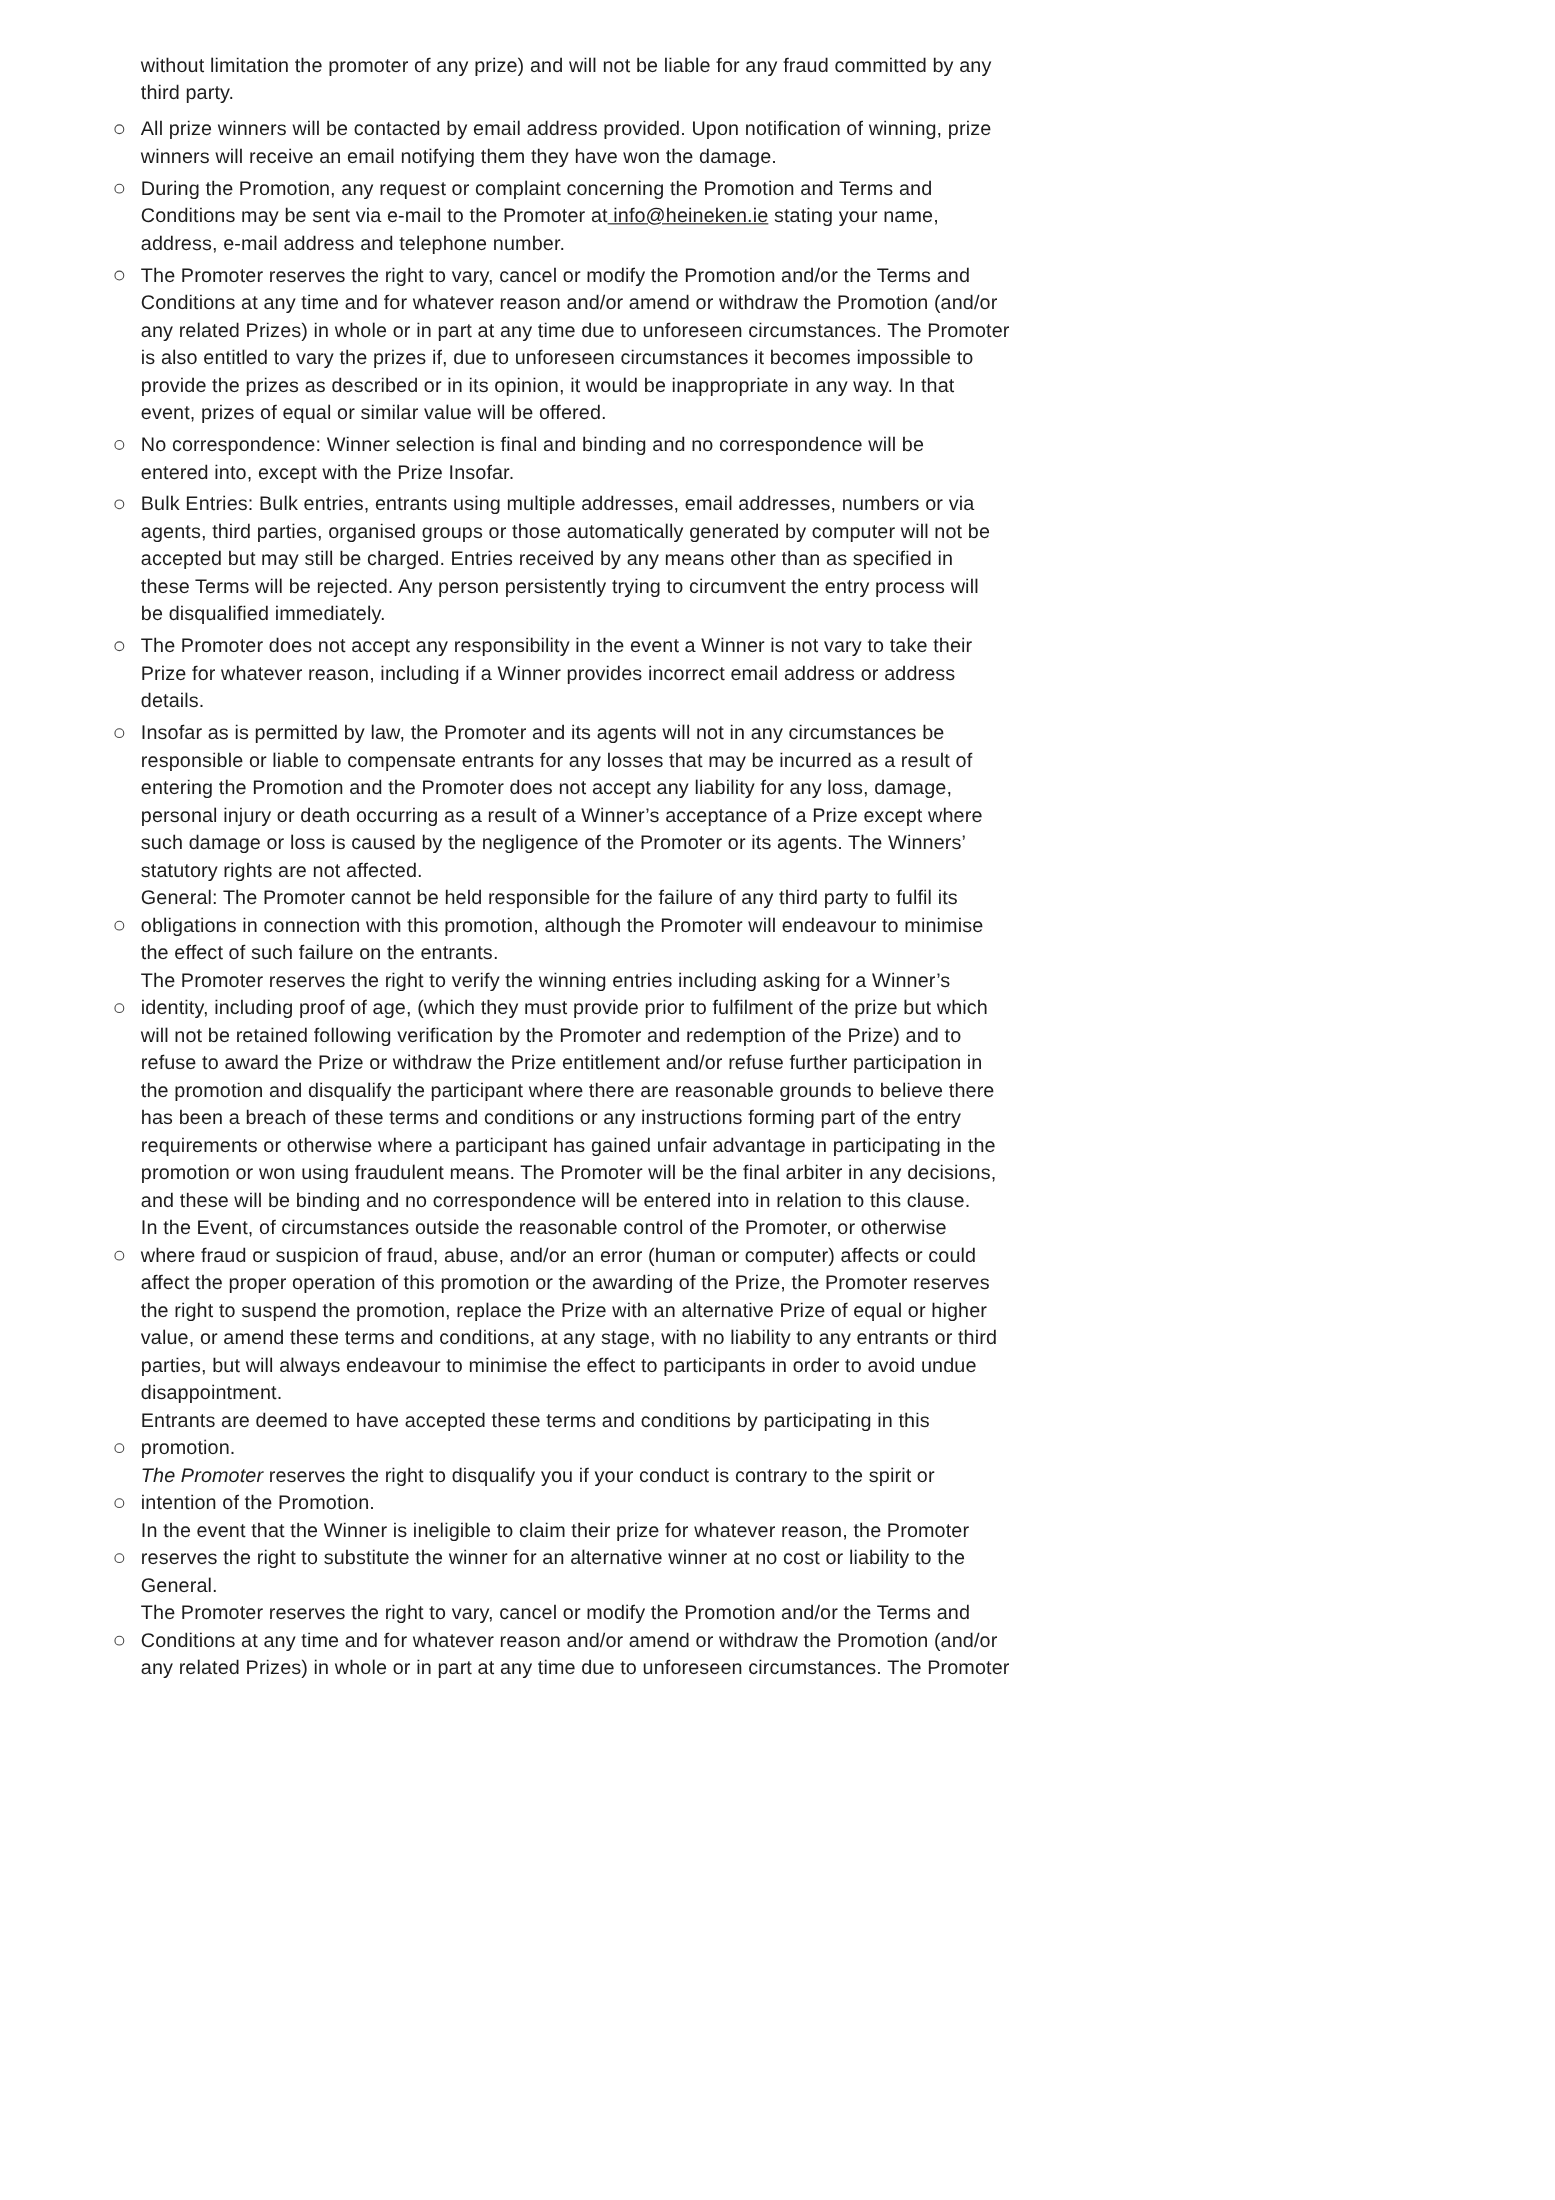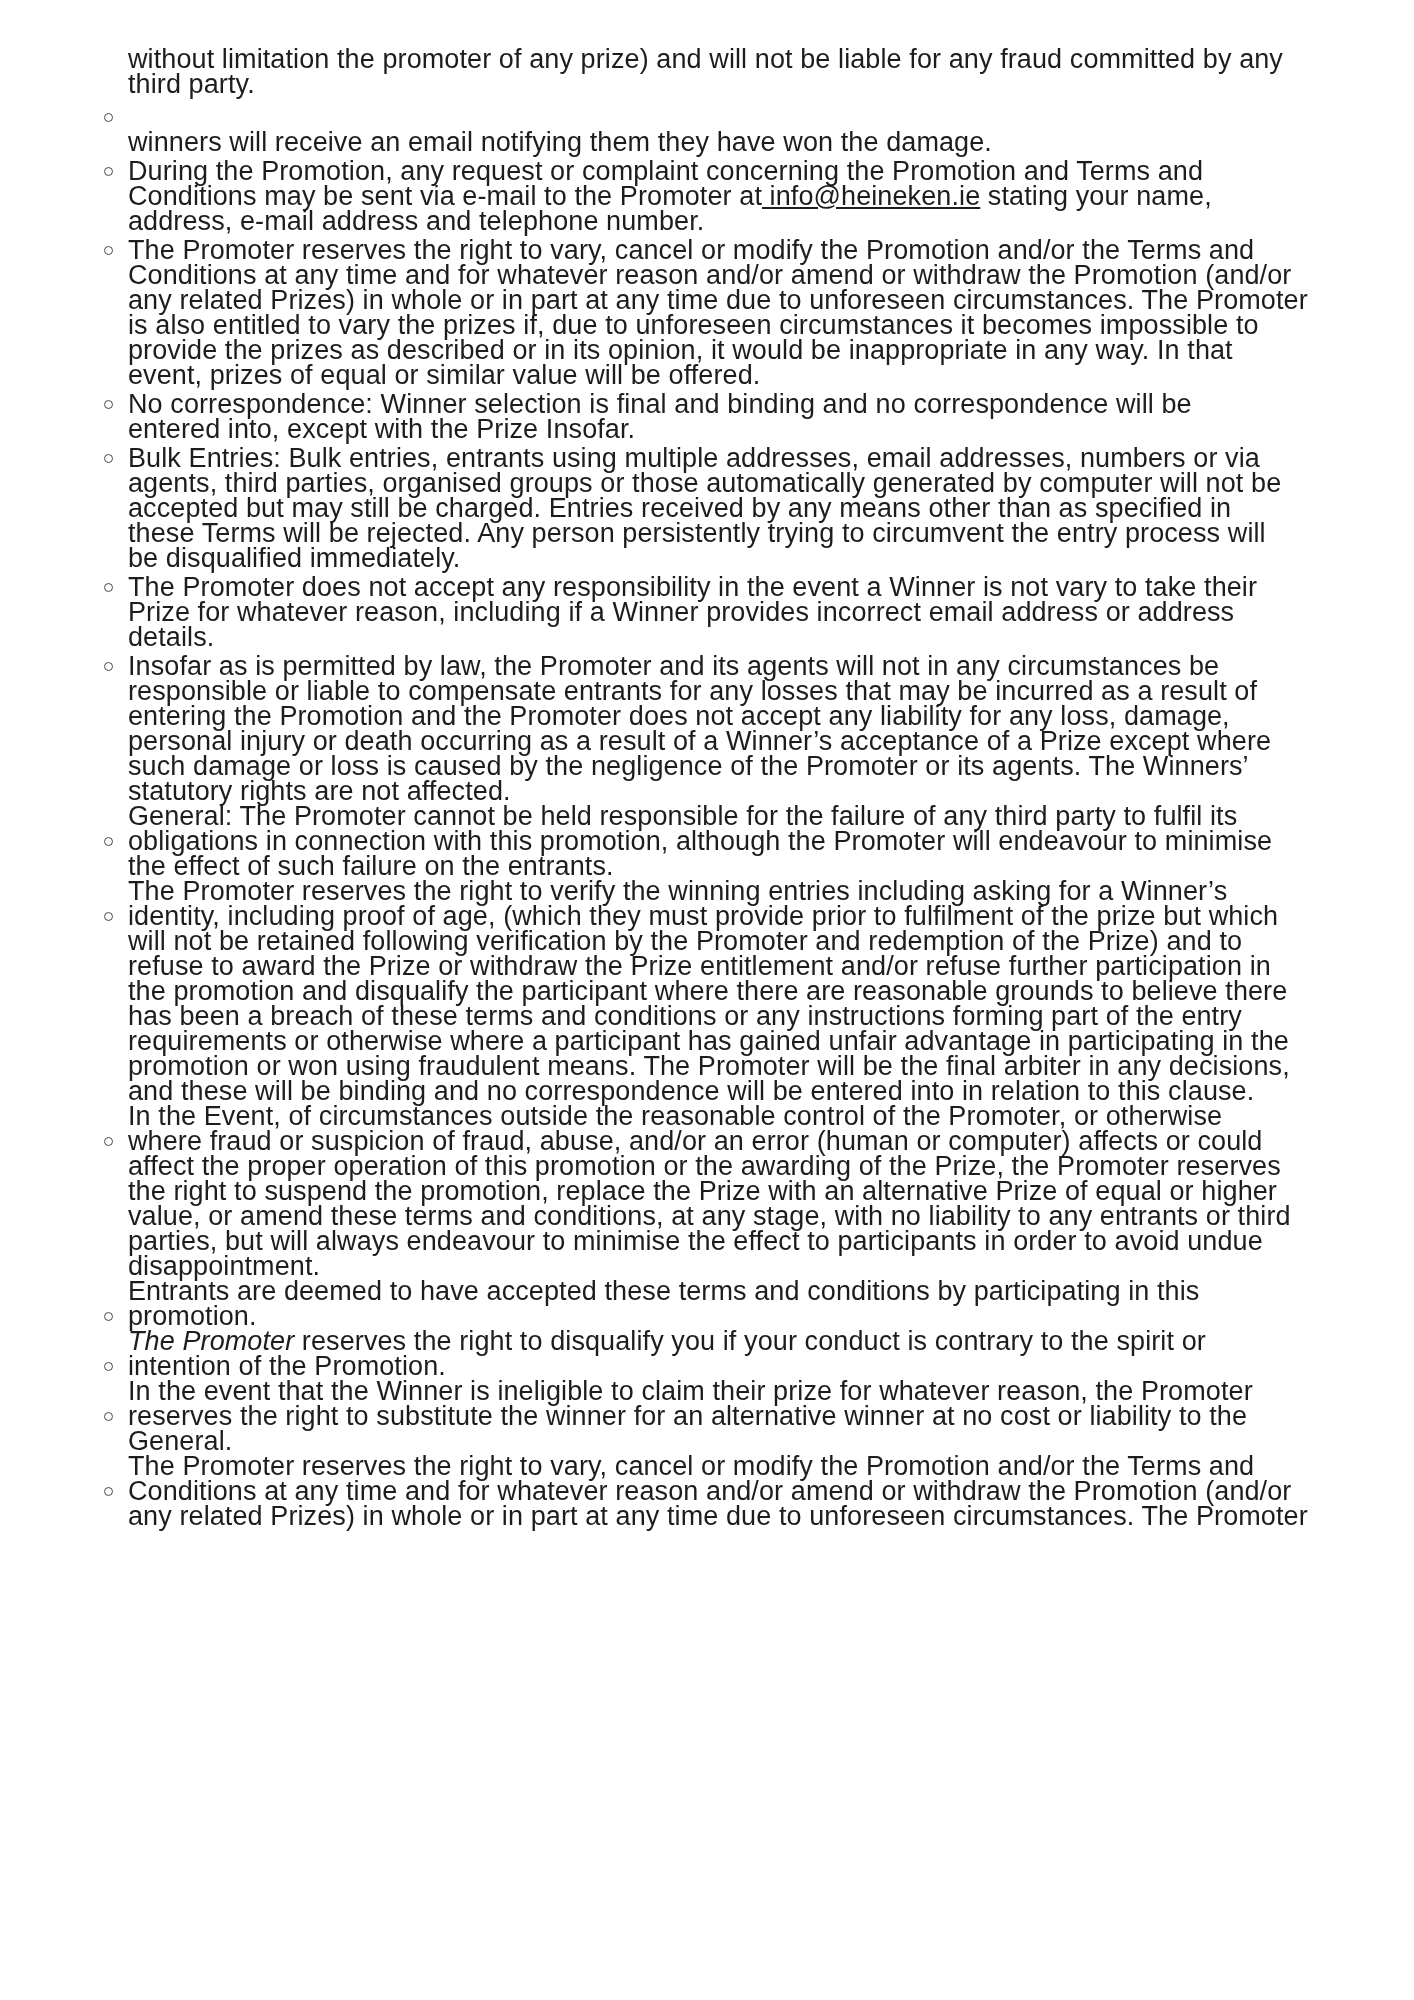--- a/index.html
+++ b/index.html
@@ -12,21 +12,21 @@
     width: 1414px;
     height: 2000px;
     background: #ffffff;
     overflow: hidden;
     font-family: "Liberation Sans", sans-serif;
     color: #1d1d1d;
   }
   .doc {
     box-sizing: border-box;
     padding: 47px 104px 0 128px;
-    font-size: 27px;
+    font-size: 18px;
     line-height: 25px;
     letter-spacing: 0.1px;
   }
   .item {
     position: relative;
     margin: 0;
   }
   .item.gap-lg { margin-bottom: 8px; }
   .item.gap-sm { margin-bottom: 4px; }
   .bullet {
@@ -45,21 +45,21 @@
     cursor: pointer;
   }
   .i { font-style: italic; }
 </style>
 </head>
 <body>
 
 <div class="page">
   <div class="doc">
       <div class="item gap-lg"><span>without limitation the promoter of any prize) and will not be liable for any fraud committed by any</span><br><span>third party.</span></div>
-      <div class="item gap-sm"><span class="bullet" style="top: 8px; border-color: rgb(74, 74, 74);"></span><br><span>winners will receive an email notifying them they have won the damage.</span></div>
+      <div class="item gap-sm"><span class="bullet" style="top: 8px; border-color: rgb(74, 74, 74);"></span><span>All prize winners will be contacted by email address provided. Upon notification of winning, prize</span><br><span>winners will receive an email notifying them they have won the damage.</span></div>
       <div class="item gap-sm"><span class="bullet" style="top: 8px; border-color: rgb(74, 74, 74);"></span><span>During the Promotion, any request or complaint concerning the Promotion and Terms and</span><br><span>Conditions may be sent via e-mail to the Promoter at</span><span class="u"> info@heineken.ie</span><span> stating your name,</span><br><span>address, e-mail address and telephone number.</span></div>
       <div class="item gap-sm"><span class="bullet" style="top: 8px; border-color: rgb(74, 74, 74);"></span><span>The Promoter reserves the right to vary, cancel or modify the Promotion and/or the Terms and</span><br><span>Conditions at any time and for whatever reason and/or amend or withdraw the Promotion (and/or</span><br><span>any related Prizes) in whole or in part at any time due to unforeseen circumstances. The Promoter</span><br><span>is also entitled to vary the prizes if, due to unforeseen circumstances it becomes impossible to</span><br><span>provide the prizes as described or in its opinion, it would be inappropriate in any way. In that</span><br><span>event, prizes of equal or similar value will be offered.</span></div>
       <div class="item gap-sm"><span class="bullet" style="top: 8px; border-color: rgb(74, 74, 74);"></span><span>No correspondence: Winner selection is final and binding and no correspondence will be</span><br><span>entered into, except with the Prize Insofar.</span></div>
       <div class="item gap-sm"><span class="bullet" style="top: 8px; border-color: rgb(74, 74, 74);"></span><span>Bulk Entries: Bulk entries, entrants using multiple addresses, email addresses, numbers or via</span><br><span>agents, third parties, organised groups or those automatically generated by computer will not be</span><br><span>accepted but may still be charged. Entries received by any means other than as specified in</span><br><span>these Terms will be rejected. Any person persistently trying to circumvent the entry process will</span><br><span>be disqualified immediately.</span></div>
       <div class="item gap-sm"><span class="bullet" style="top: 8px; border-color: rgb(74, 74, 74);"></span><span>The Promoter does not accept any responsibility in the event a Winner is not vary to take their</span><br><span>Prize for whatever reason, including if a Winner provides incorrect email address or address</span><br><span>details.</span></div>
       <div class="item"><span class="bullet" style="top: 8px; border-color: rgb(74, 74, 74);"></span><span>Insofar as is permitted by law, the Promoter and its agents will not in any circumstances be</span><br><span>responsible or liable to compensate entrants for any losses that may be incurred as a result of</span><br><span>entering the Promotion and the Promoter does not accept any liability for any loss, damage,</span><br><span>personal injury or death occurring as a result of a Winner’s acceptance of a Prize except where</span><br><span>such damage or loss is caused by the negligence of the Promoter or its agents. The Winners’</span><br><span>statutory rights are not affected.</span></div>
       <div class="item"><span class="bullet" style="top: 33px; border-color: rgb(74, 74, 74);"></span><span>General: The Promoter cannot be held responsible for the failure of any third party to fulfil its</span><br><span>obligations in connection with this promotion, although the Promoter will endeavour to minimise</span><br><span>the effect of such failure on the entrants.</span></div>
       <div class="item"><span class="bullet" style="top: 33px; border-color: rgb(74, 74, 74);"></span><span>The Promoter reserves the right to verify the winning entries including asking for a Winner’s</span><br><span>identity, including proof of age, (which they must provide prior to fulfilment of the prize but which</span><br><span>will not be retained following verification by the Promoter and redemption of the Prize) and to</span><br><span>refuse to award the Prize or withdraw the Prize entitlement and/or refuse further participation in</span><br><span>the promotion and disqualify the participant where there are reasonable grounds to believe there</span><br><span>has been a breach of these terms and conditions or any instructions forming part of the entry</span><br><span>requirements or otherwise where a participant has gained unfair advantage in participating in the</span><br><span>promotion or won using fraudulent means. The Promoter will be the final arbiter in any decisions,</span><br><span>and these will be binding and no correspondence will be entered into in relation to this clause.</span></div>
       <div class="item"><span class="bullet" style="top: 33px; border-color: rgb(74, 74, 74);"></span><span>In the Event, of circumstances outside the reasonable control of the Promoter, or otherwise</span><br><span>where fraud or suspicion of fraud, abuse, and/or an error (human or computer) affects or could</span><br><span>affect the proper operation of this promotion or the awarding of the Prize, the Promoter reserves</span><br><span>the right to suspend the promotion, replace the Prize with an alternative Prize of equal or higher</span><br><span>value, or amend these terms and conditions, at any stage, with no liability to any entrants or third</span><br><span>parties, but will always endeavour to minimise the effect to participants in order to avoid undue</span><br><span>disappointment.</span></div>
       <div class="item"><span class="bullet" style="top: 33px; border-color: rgb(74, 74, 74);"></span><span>Entrants are deemed to have accepted these terms and conditions by participating in this</span><br><span>promotion.</span></div>

